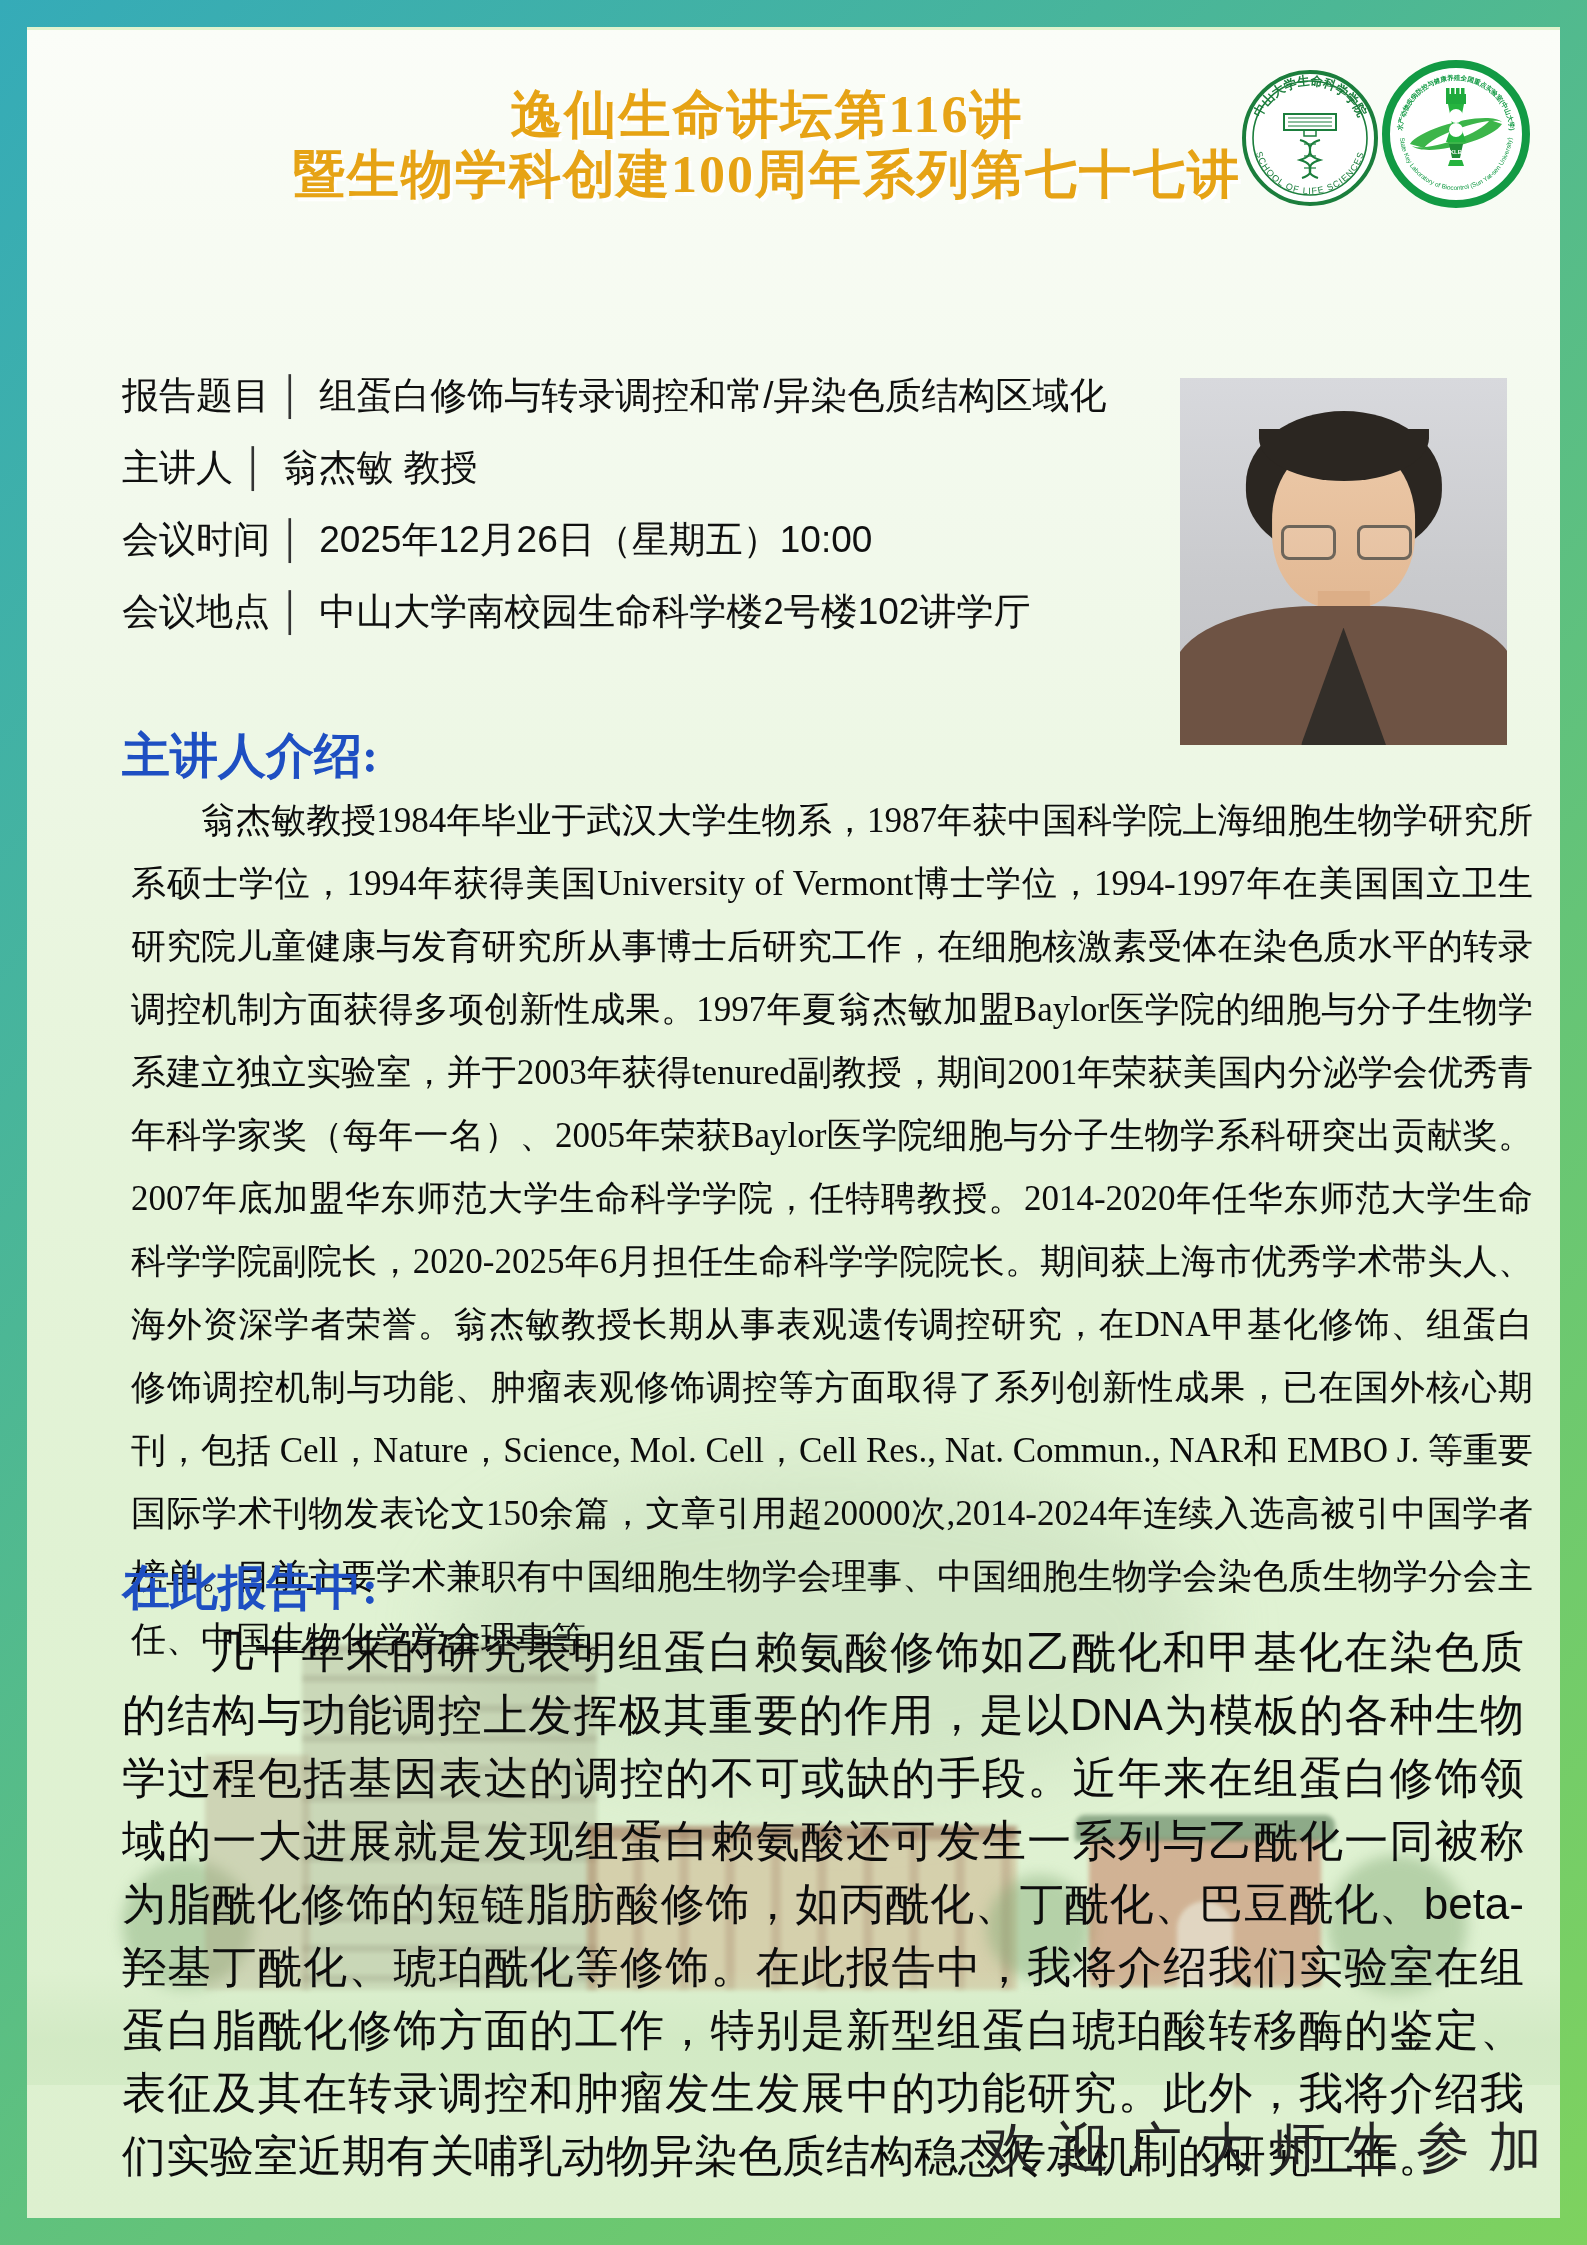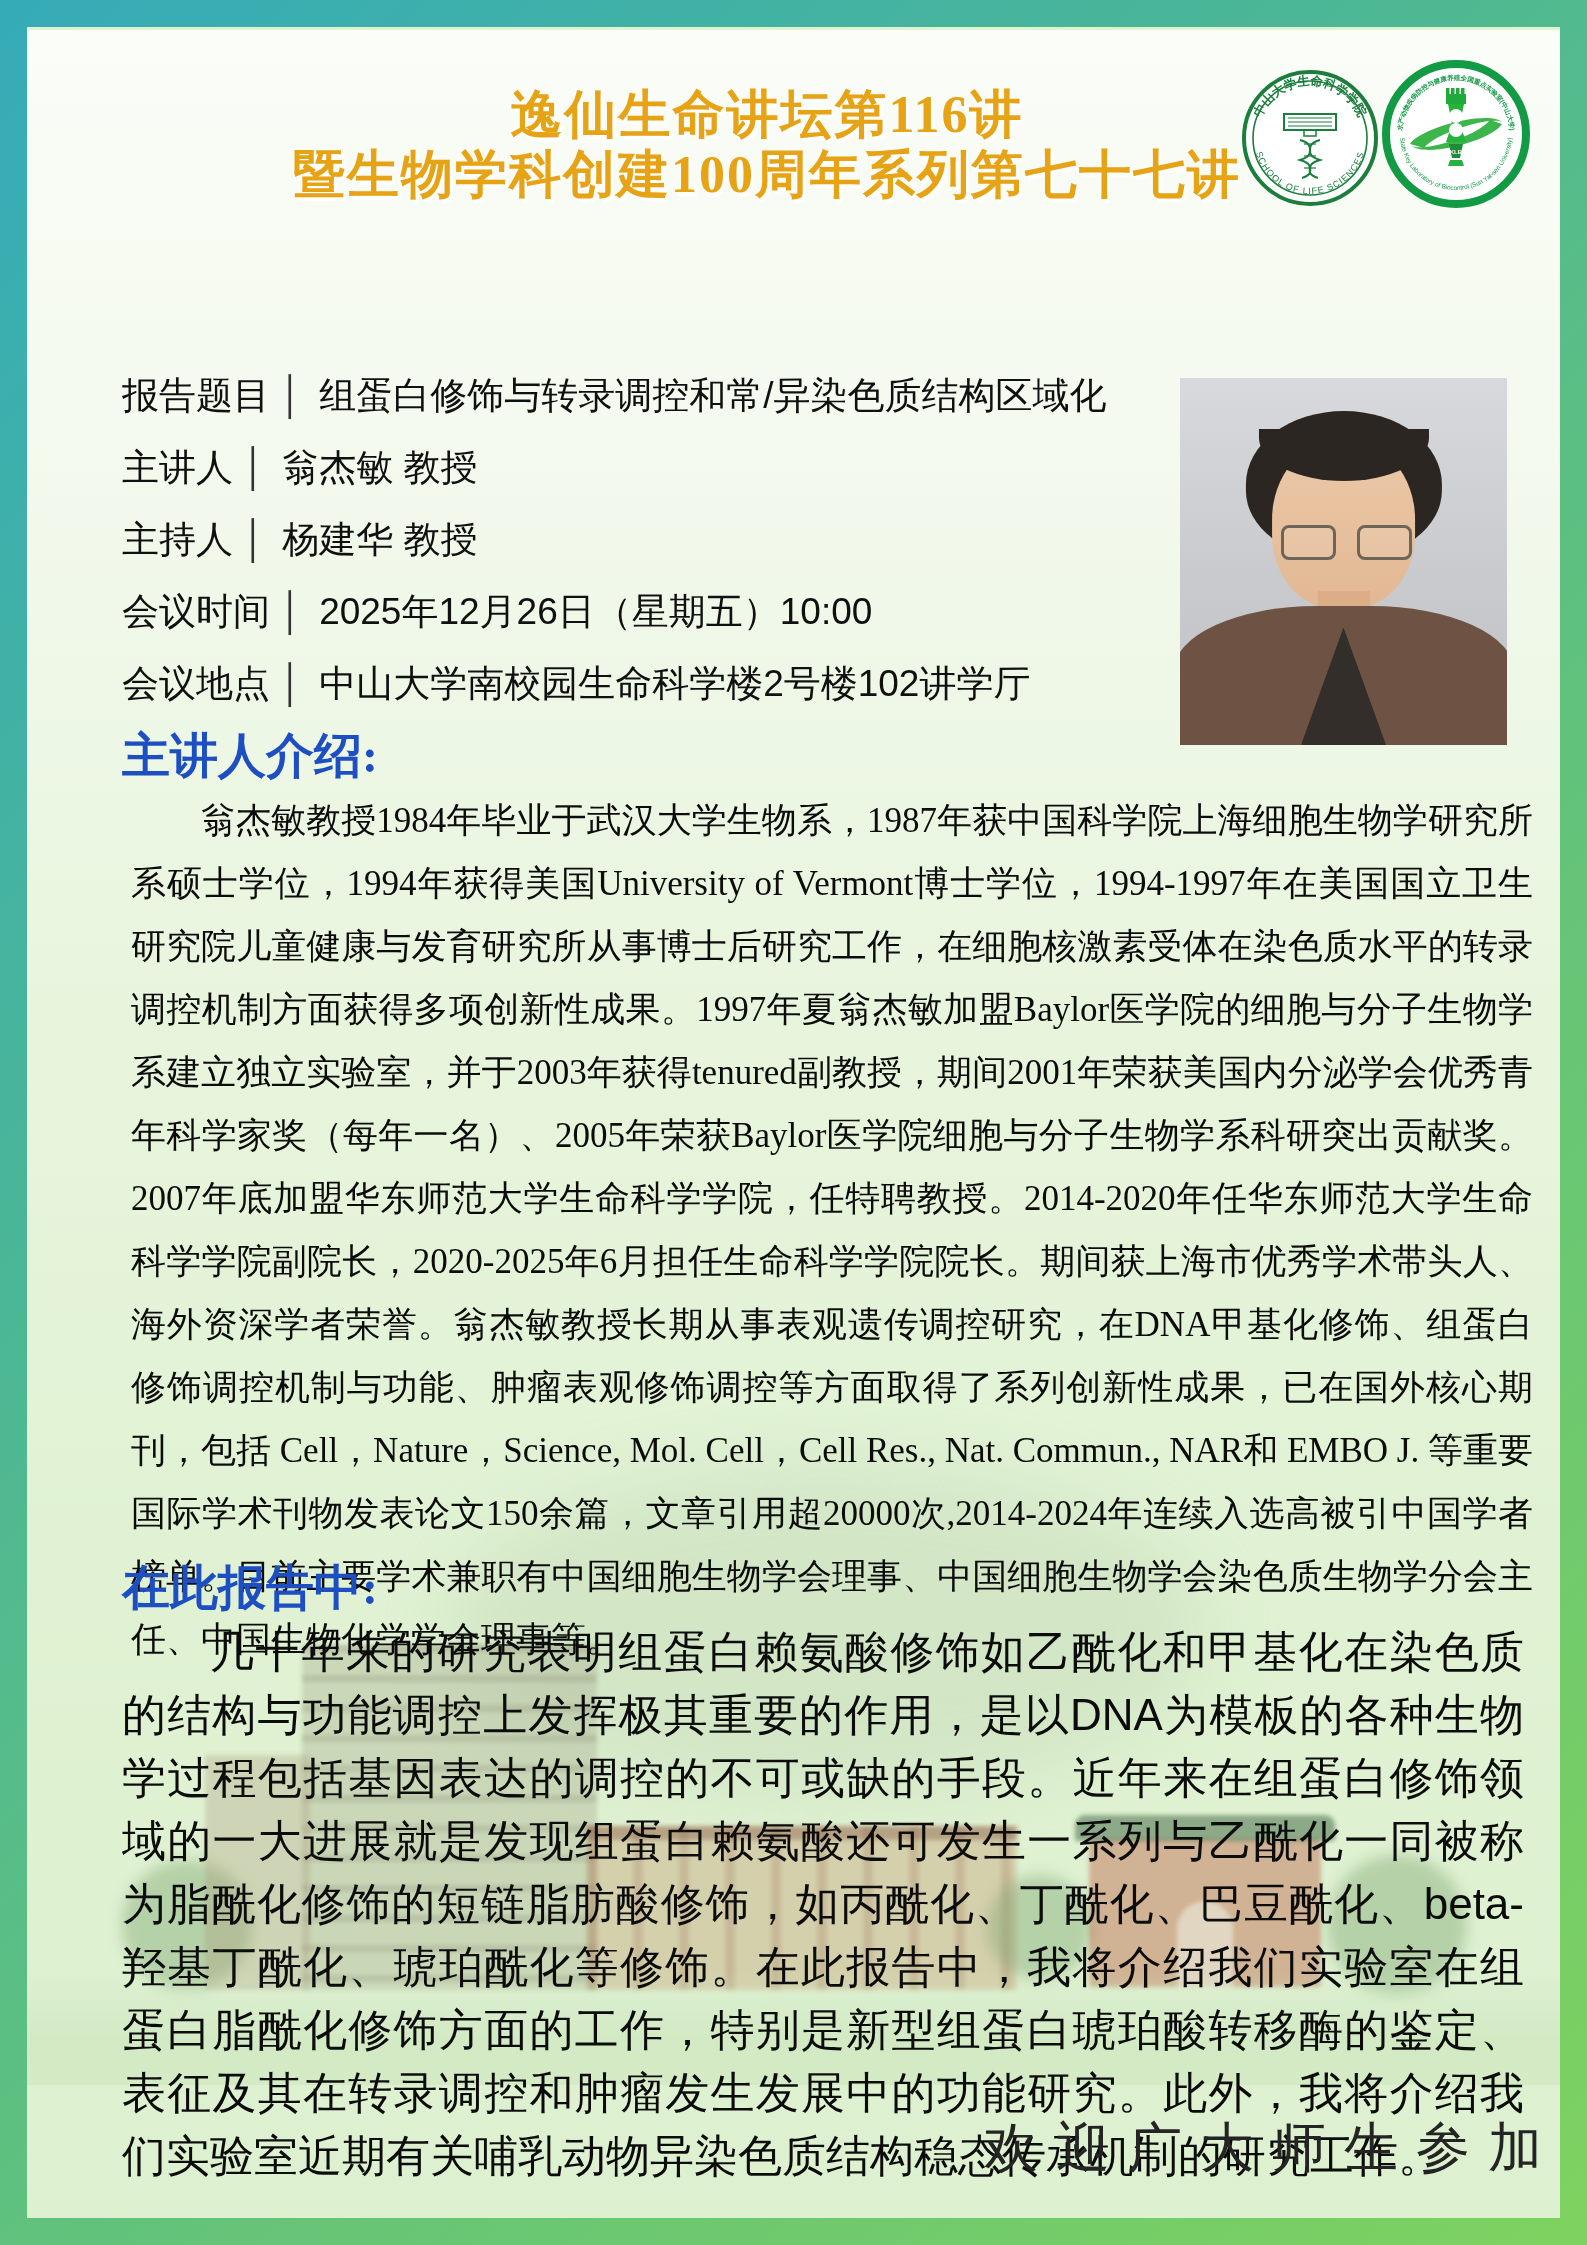--- a/index.html
+++ b/index.html
@@ -196,23 +196,20 @@
     </div>
 
     <div class="info">
       <div class="info-row">
         <span>报告题目</span><span class="info-divider">│</span><span>组蛋白修饰与转录调控和常/异染色质结构区域化</span>
       </div>
       <div class="info-row">
         <span>主讲人</span><span class="info-divider">│</span><span>翁杰敏 教授</span>
       </div>
       <div class="info-row">
-        <span>主持人</span><span class="info-divider">│</span><span>杨建华 教授</span>
-      </div>
-      <div class="info-row">
         <span>会议时间</span><span class="info-divider">│</span><span>2025年12月26日（星期五）10:00</span>
       </div>
       <div class="info-row">
         <span>会议地点</span><span class="info-divider">│</span><span>中山大学南校园生命科学楼2号楼102讲学厅</span>
       </div>
     </div>
 
     <div class="photo">
       <div class="hair"></div>
       <div class="face"></div>

